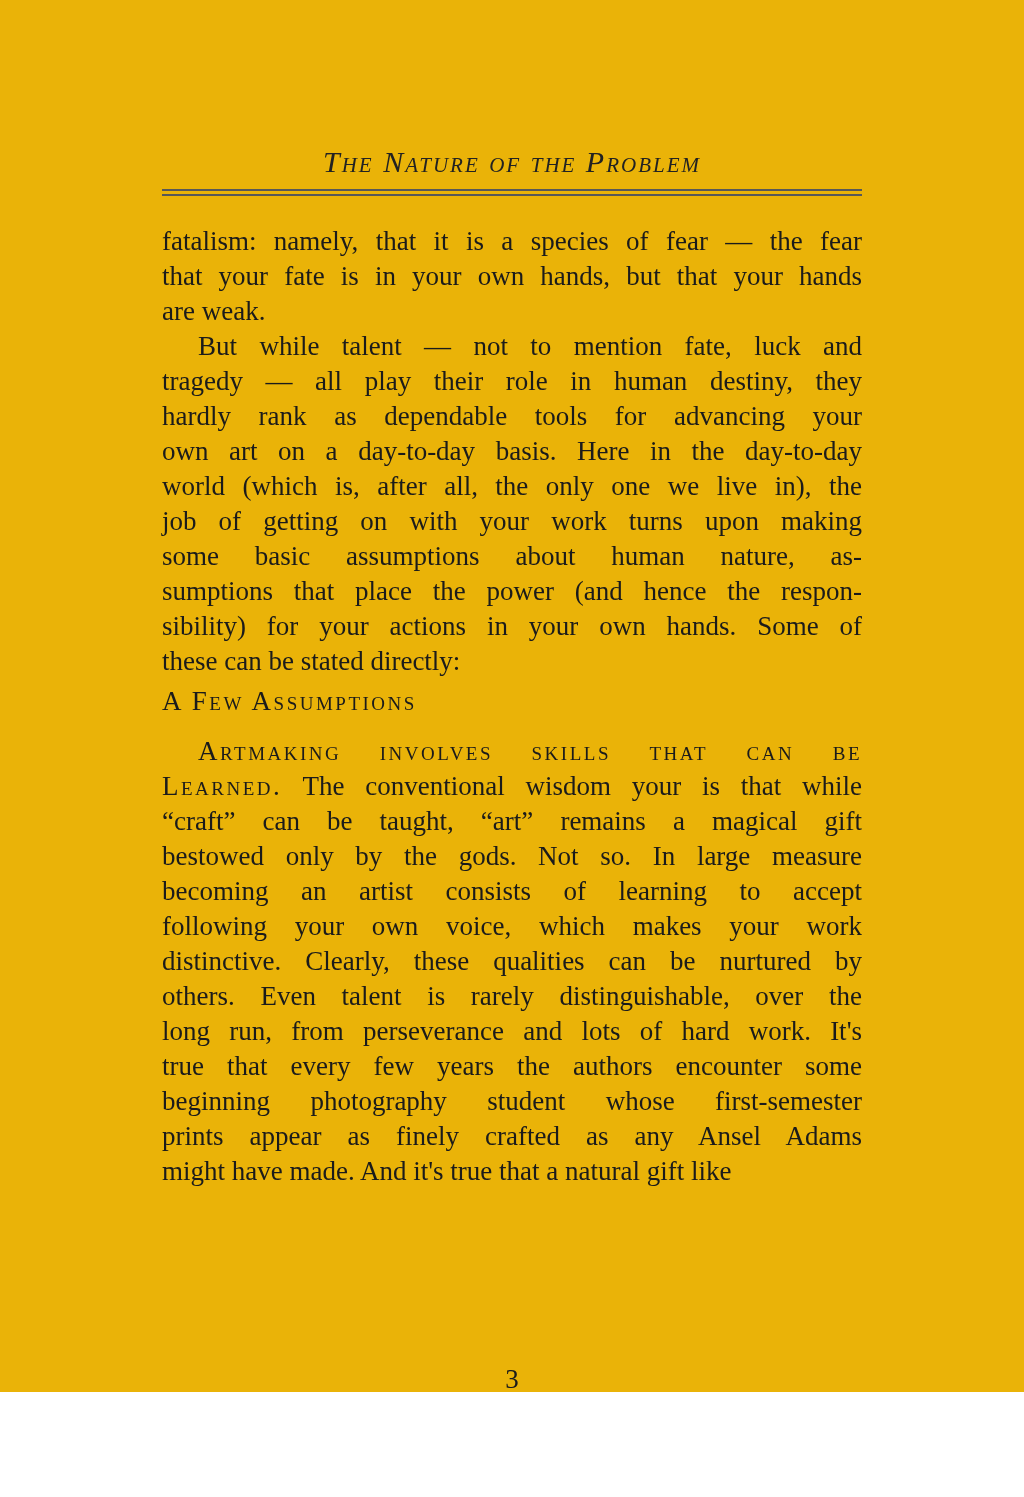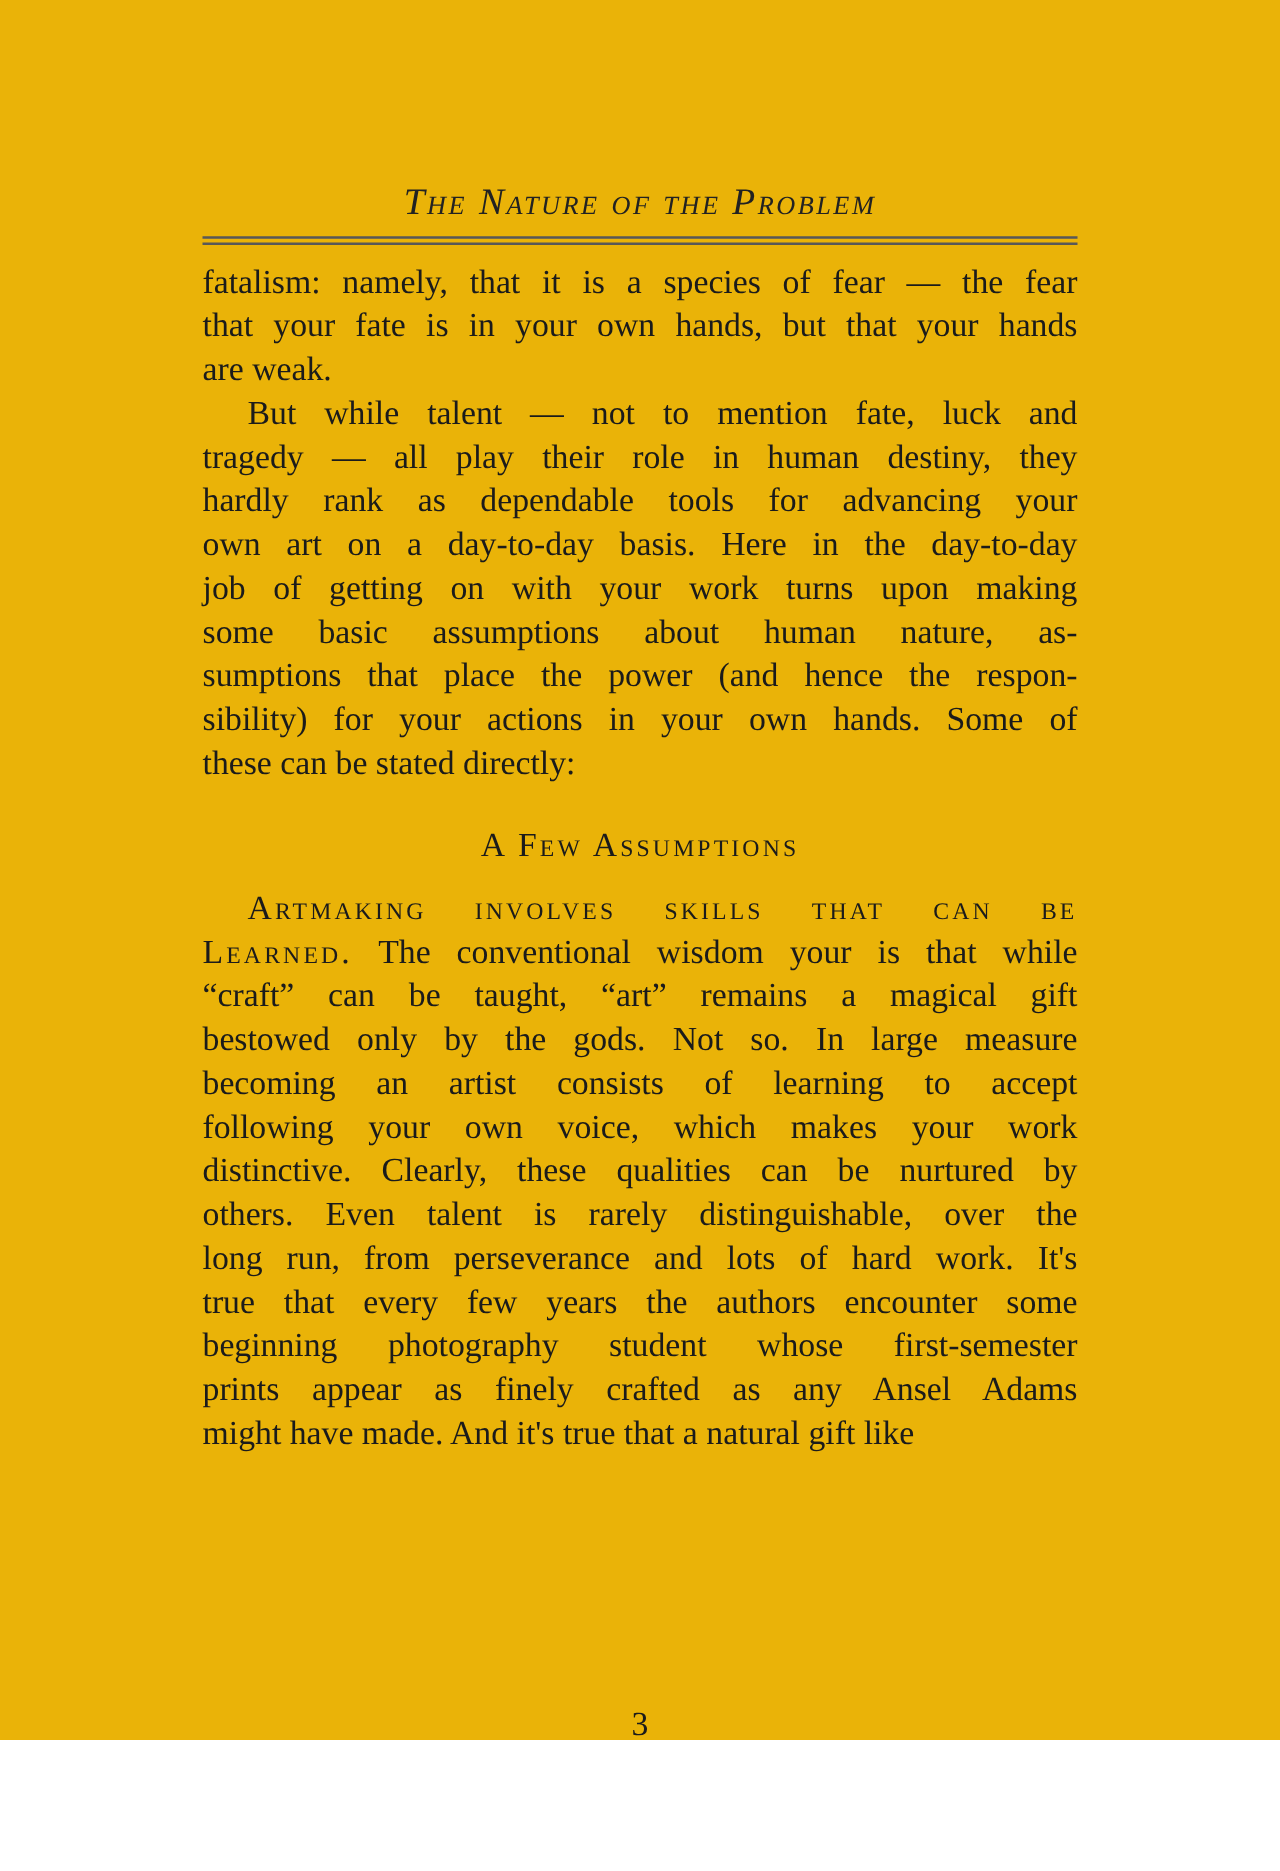--- a/index.html
+++ b/index.html
@@ -29,40 +29,39 @@
   }
   .double-rule {
     margin-top: 11px;
     height: 3px;
     border-top: 2px solid #585858;
     border-bottom: 2px solid #585858;
   }
   .body-text {
     font-size: 27px;
     line-height: 35px;
-    margin-top: 12px;
+    margin-top: 28px;
   }
   .body-text.lower { margin-top: 15px; }
   .line {
     text-align: justify;
     text-align-last: justify;
     text-justify: inter-word;
   }
   .line.last { text-align-last: left; }
   .para.indent .line:first-child { text-indent: 36px; }
   .it { }
   .sc { font-variant: small-caps; letter-spacing: 2.5px; }
   .section-heading {
     font-weight: normal;
     font-size: 27px;
     line-height: 35px;
     font-variant: small-caps;
     letter-spacing: 2.5px;
-    text-align: center;
-    margin: 31px 0 0 0;
+    margin: 5px 0 0 0;
   }
   .page-number {
     position: absolute;
     top: 1362px;
     left: 162px;
     width: 700px;
     text-align: center;
     font-size: 27px;
     line-height: 35px;
   }
@@ -78,20 +77,21 @@
         <div class="para">
           <div class="line"><span>fatalism: namely, that it is a species of fear — the fear</span></div>
           <div class="line"><span>that your fate </span><span class="it">is</span><span> in your own hands, but that your hands</span></div>
           <div class="line last"><span>are weak.</span></div>
         </div>
         <div class="para indent">
           <div class="line"><span>But while talent — not to mention fate, luck and</span></div>
           <div class="line"><span>tragedy — all play their role in human destiny, they</span></div>
           <div class="line"><span>hardly rank as dependable tools for advancing your</span></div>
           <div class="line"><span>own art on a day-to-day basis. Here in the day-to-day</span></div>
+          <div class="line"><span>world (which is, after all, the only one we live in), the</span></div>
           <div class="line"><span>job of getting on with your work turns upon making</span></div>
           <div class="line"><span>some basic assumptions about human nature, as-</span></div>
           <div class="line"><span>sumptions that place the power (and hence the respon-</span></div>
           <div class="line"><span>sibility) for your actions in your own hands. Some of</span></div>
           <div class="line last"><span>these can be stated directly:</span></div>
         </div>
       </div>
     <h2 class="section-heading">A Few Assumptions</h2>
     <div class="body-text lower">
         <div class="para indent">

